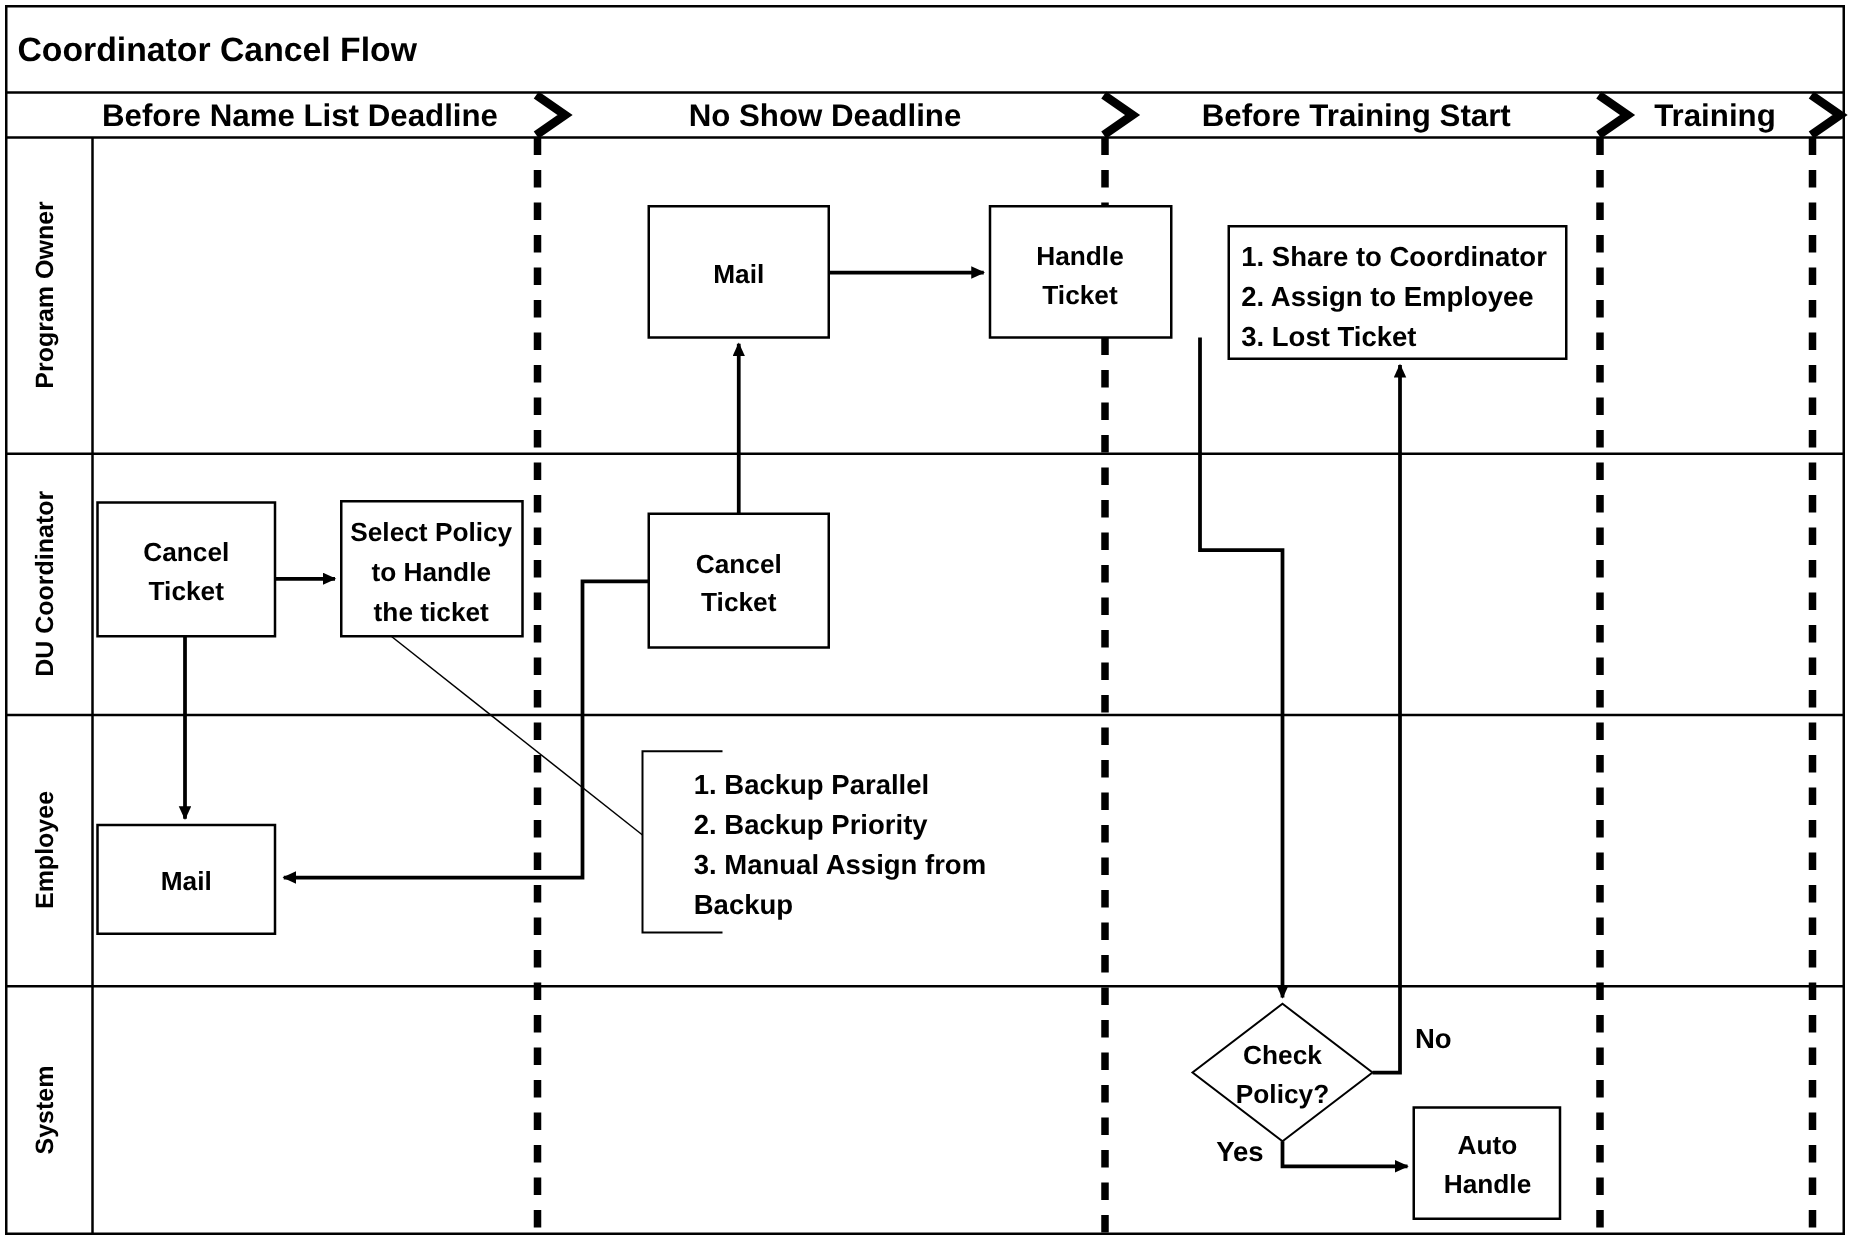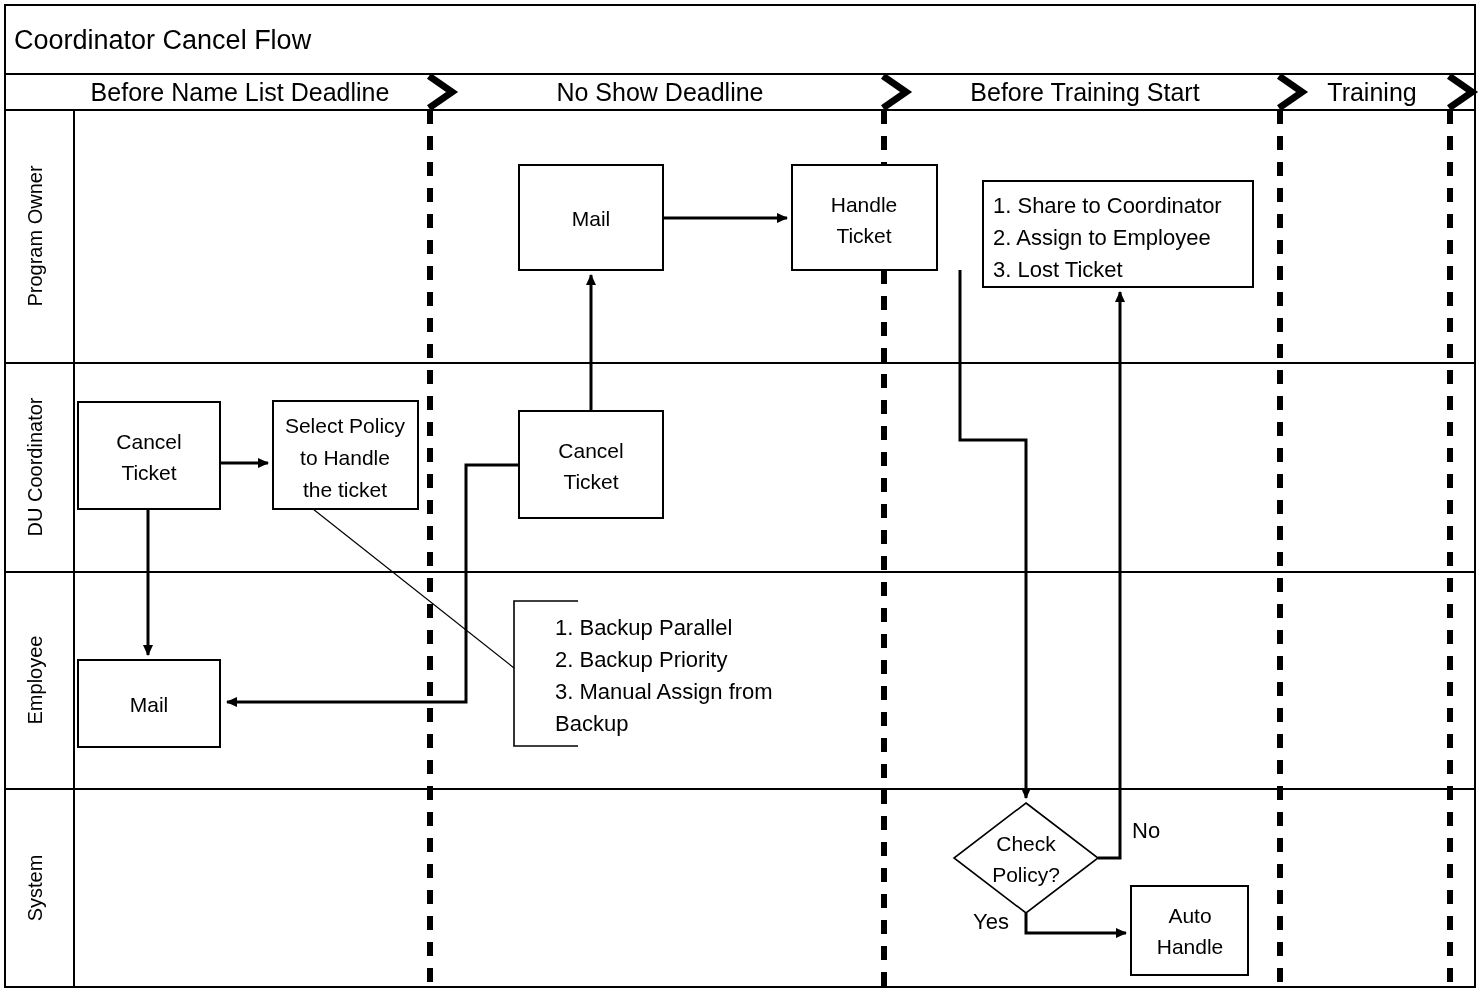--- a/index.html
+++ b/index.html
@@ -9,20 +9,21 @@
   }
   body {
     font-family: "Liberation Sans", sans-serif;
   }
   #canvas-wrap {
     position: relative;
     width: 1480px;
     height: 992px;
     background: #ffffff;
     overflow: hidden;
+    font-weight: bold;
   }
   svg#diagram {
     display: block;
     width: 1480px;
     height: 992px;
   }
   .frame-line {
     fill: none;
     stroke: #000000;
     stroke-width: 2;

